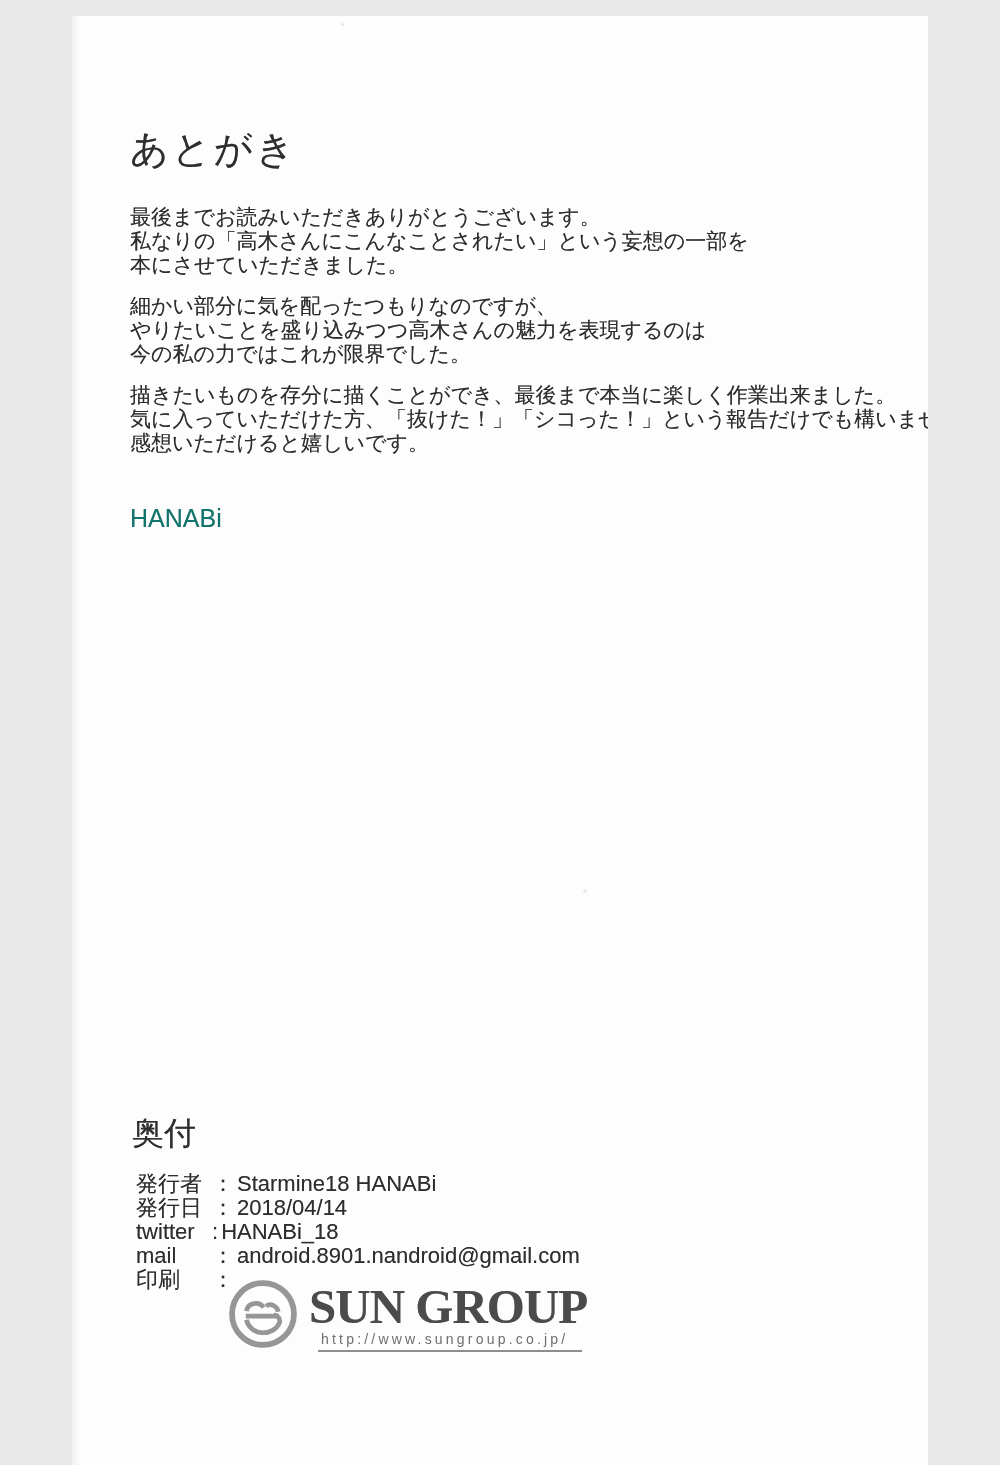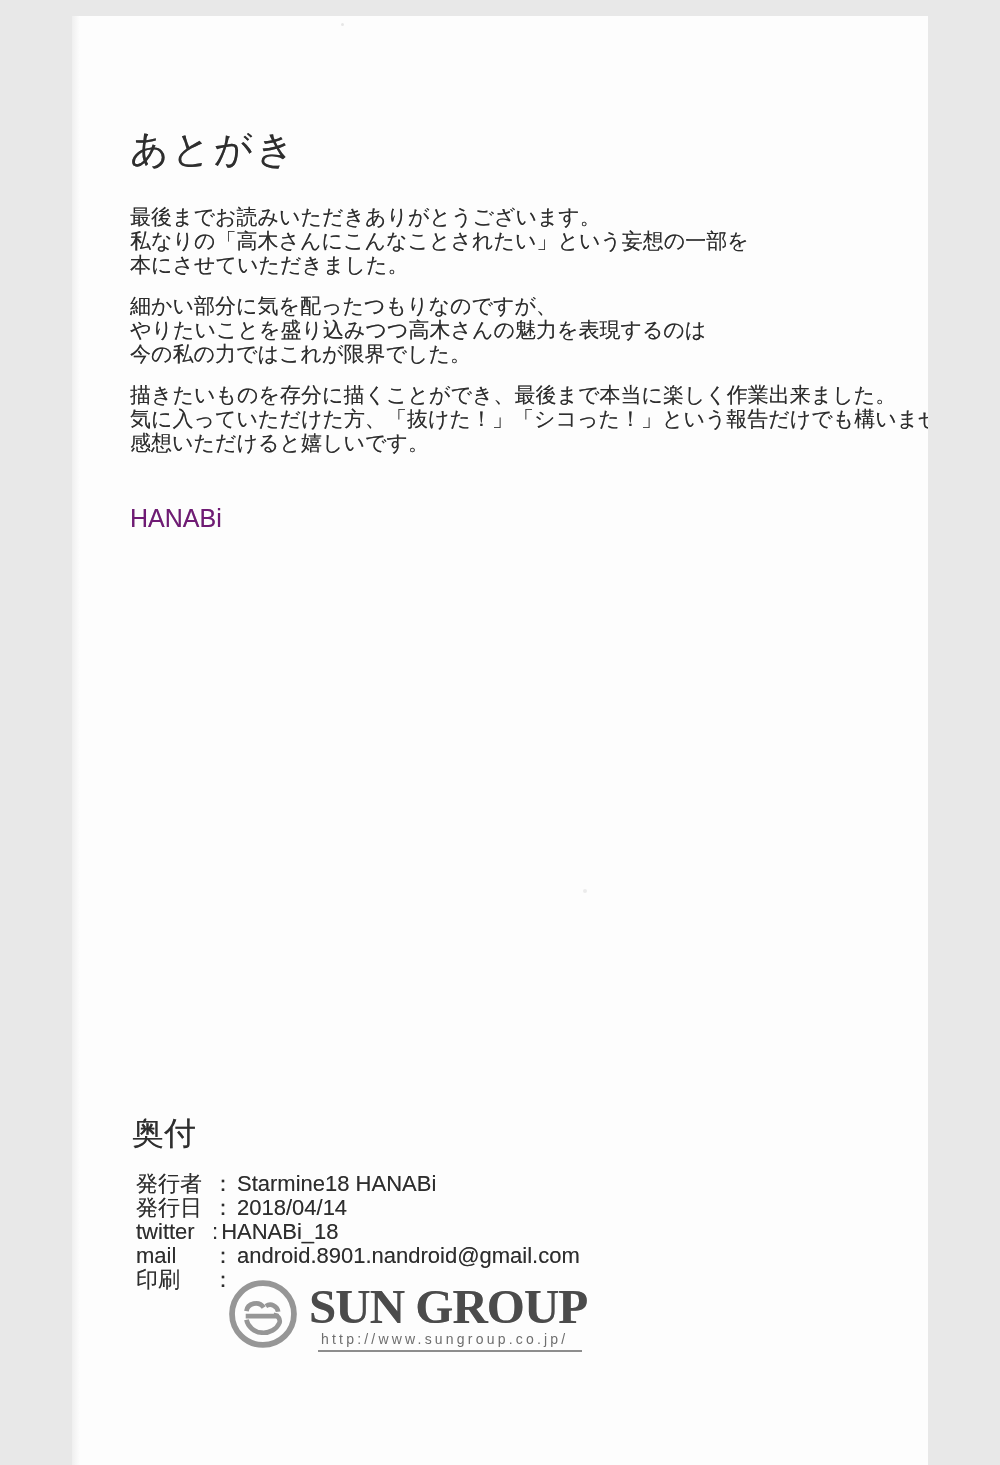--- a/index.html
+++ b/index.html
@@ -52,21 +52,21 @@
     font-size: 21px;
     line-height: 24px;
     white-space: pre-line;
     color: #2d2d2d;
     text-shadow: 0 0 0.5px rgba(40,40,40,0.5);
   }
   .signature {
     position: absolute;
     left: 58px; top: 488px;
     font-size: 25px;
-    color: #701a75;
+    color: #0f766e;
     text-shadow: 0 0 0.5px rgba(40,40,40,0.4);
   }
 
   .colophon-title {
     position: absolute;
     left: 60px; top: 1096px;
     margin: 0;
     font-size: 32px;
     font-weight: 400;
     color: #2e2e2e;

